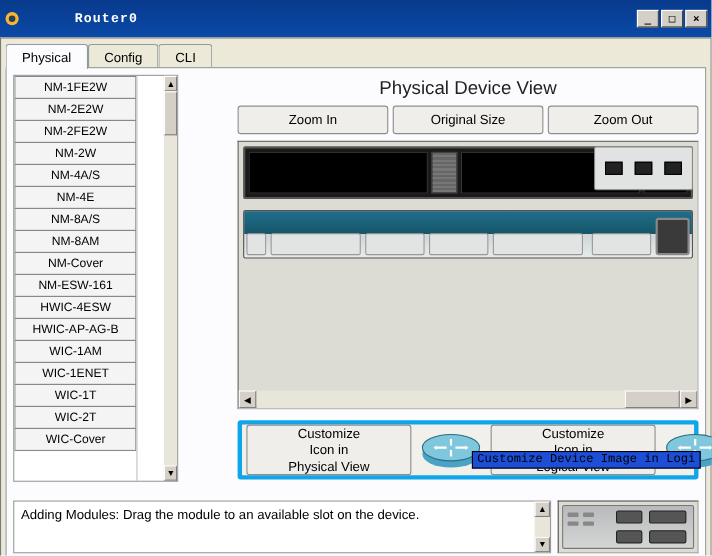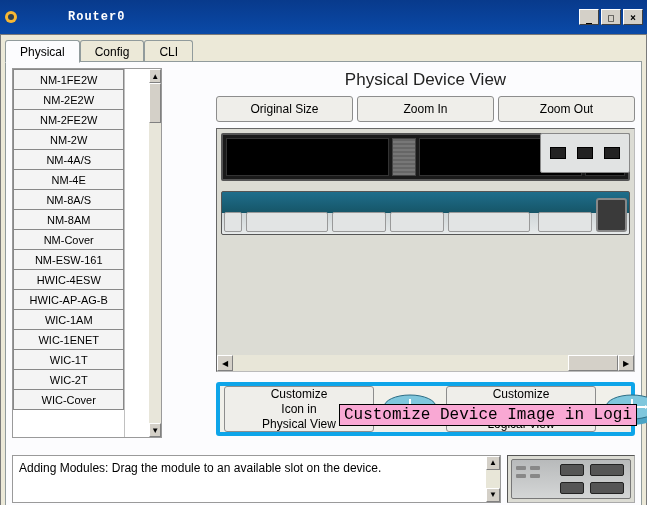--- a/index.html
+++ b/index.html
@@ -285,23 +285,23 @@
   .preview-port {
     position:absolute;
     width:34px; height:12px; background:#555; border:1px solid #222; border-radius:2px;
   }
   .preview-led {
     position:absolute;
     width:10px; height:4px; background:#888; border-radius:1px;
   }
   .tooltip {
     position:absolute;
-    background:#f9a8d4;
+    background:#1d4ed8;
     border:1px solid #000;
-    font-size:16px;
+    font-size:11px;
     padding:1px 4px;
     white-space:nowrap;
     font-family: "SimSun","Courier New",monospace;
   }
   .ports-panel {
     position:absolute; right:4px; top:4px; width:90px; height:40px;
     background:#e1e3e3; border:1px solid #888; border-radius:2px;
     display:flex; align-items:center; justify-content:space-around; padding:0 4px;
   }
   .port-sq { width:16px; height:12px; background:#222; border:1px solid #000; }
@@ -357,22 +357,22 @@
         <div class="scroll-btn">▲</div>
         <div class="scroll-thumb"></div>
         <div class="scroll-track"></div>
         <div class="scroll-btn">▼</div>
       </div>
     </div>
 
     <div class="right-area">
       <div class="pdv-title">Physical Device View</div>
       <div class="zoom-row">
+        <div class="zoom-btn">Zoom In</div>
         <div class="zoom-btn">Original Size</div>
-        <div class="zoom-btn">Zoom In</div>
         <div class="zoom-btn">Zoom Out</div>
       </div>
 
       <div class="device-viewport">
 
         <div class="chassis-top">
           <div class="slot-dark"></div>
           <div class="slot-grey"></div>
           <div class="slot-dark"></div>
           <div class="slot-dark" style="flex:0 0 40px"></div>

